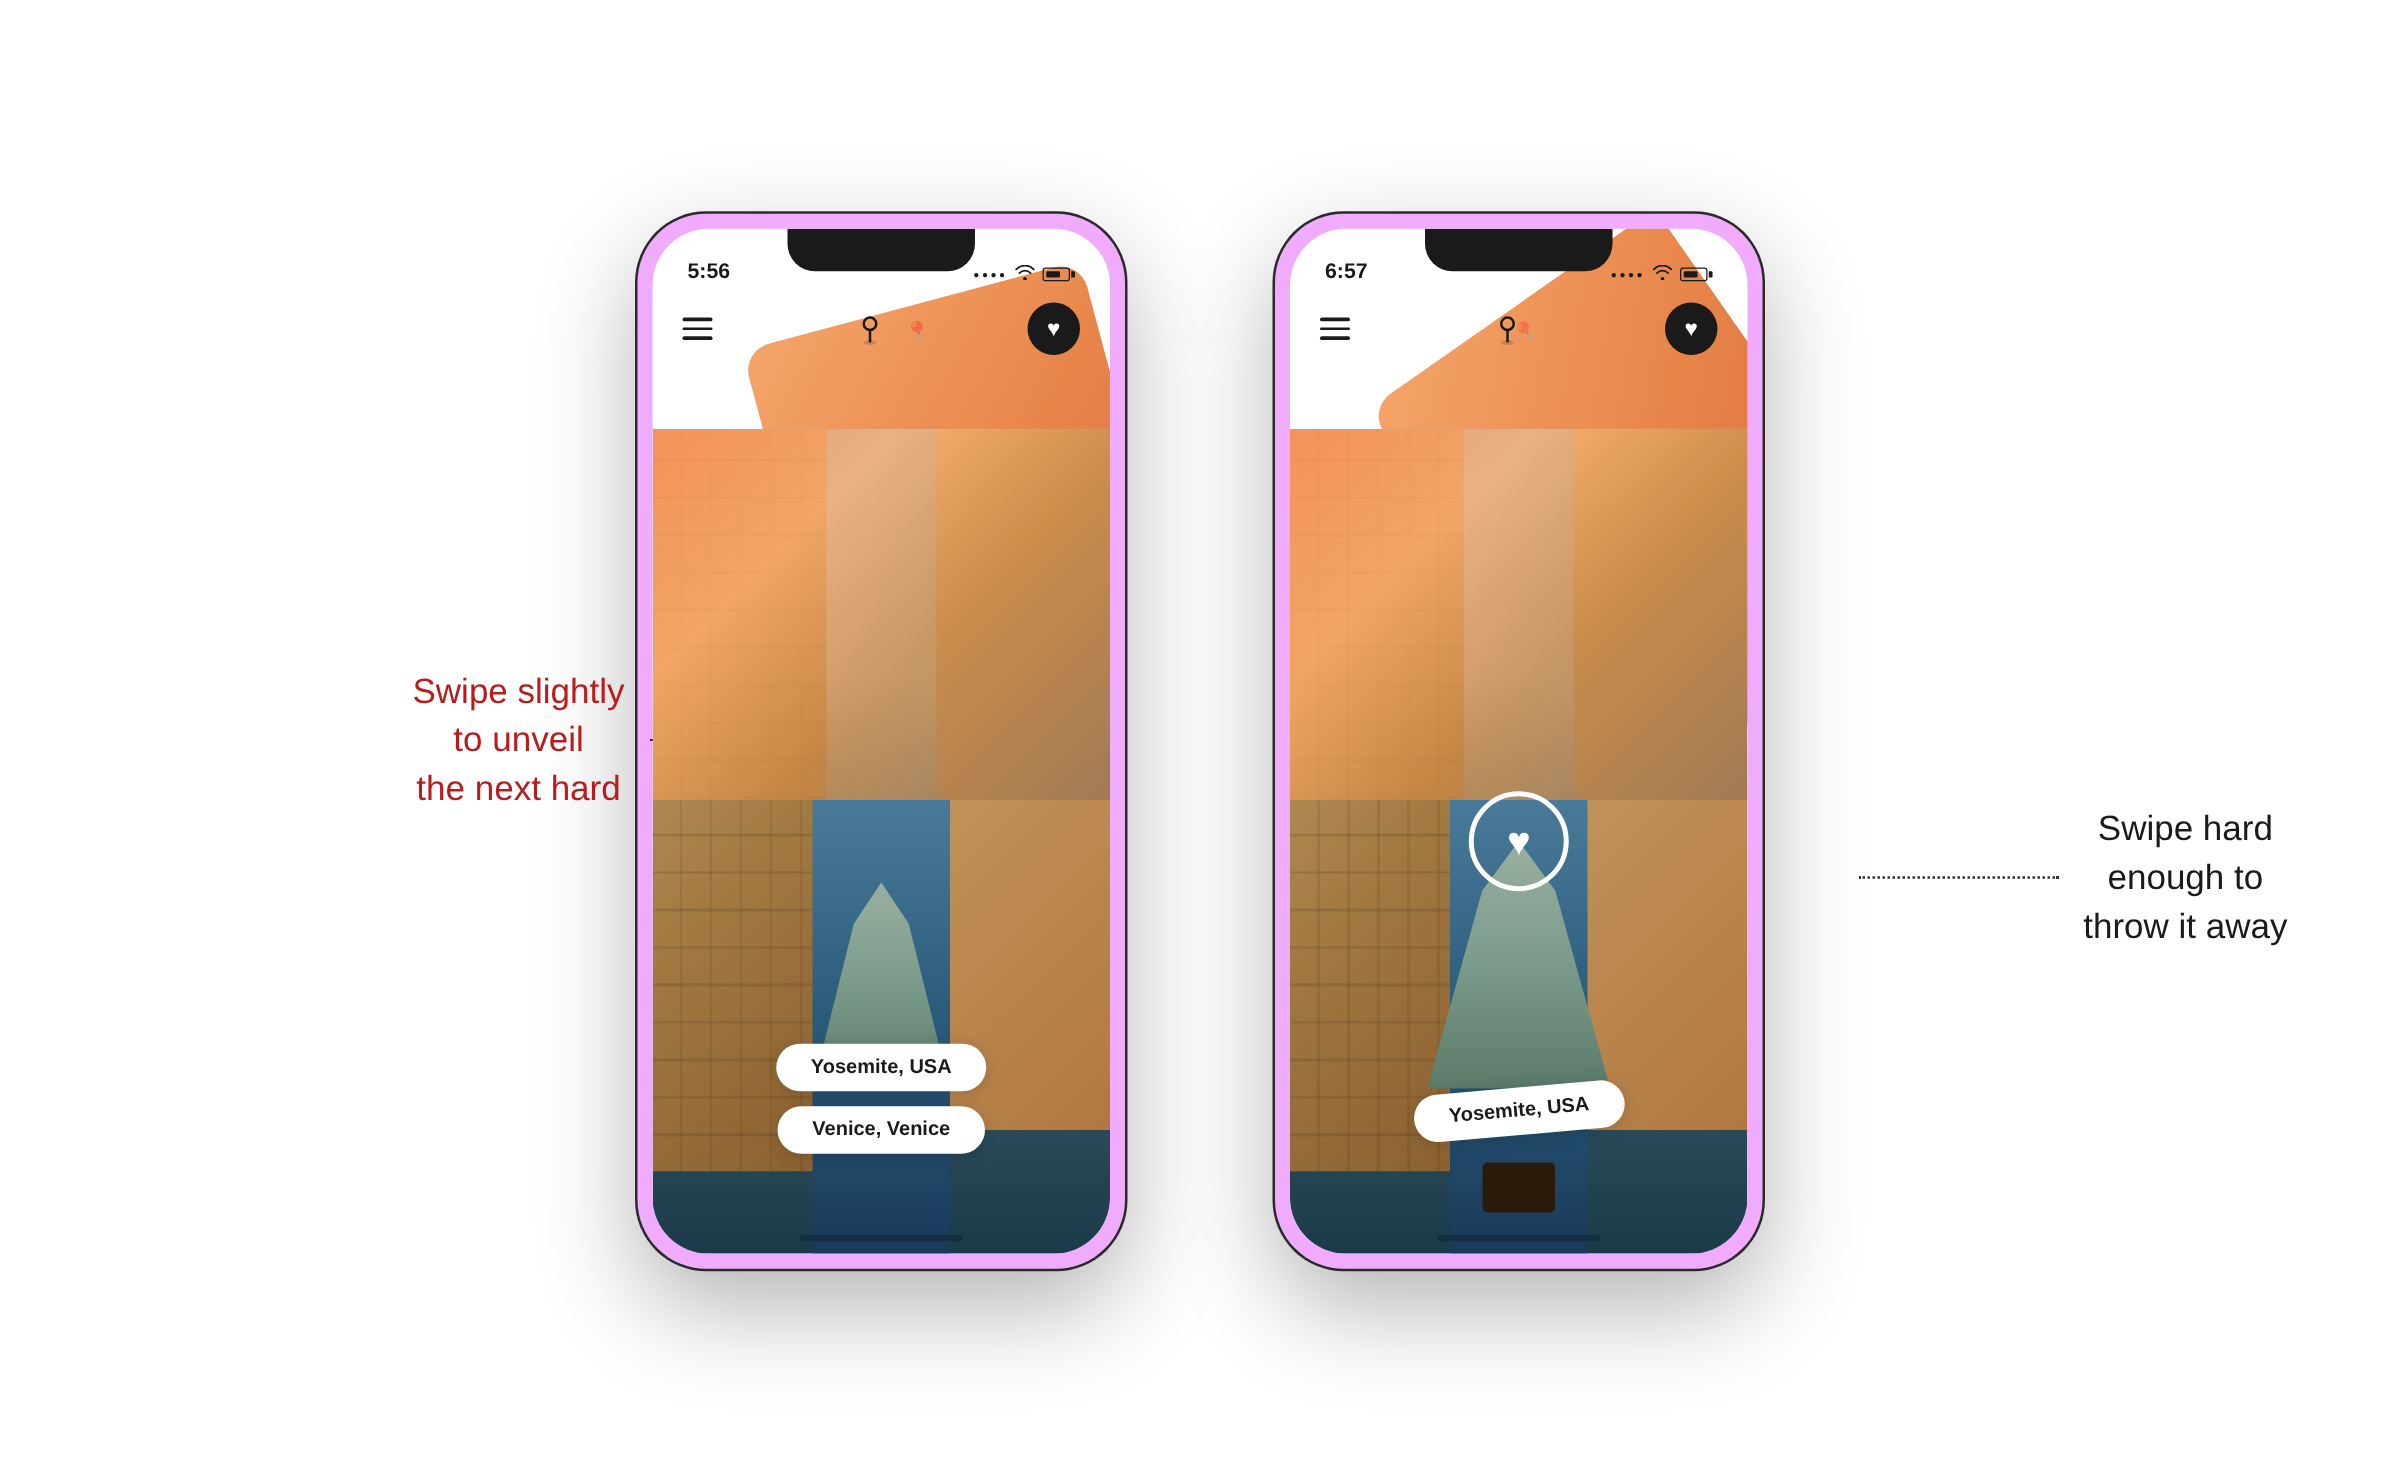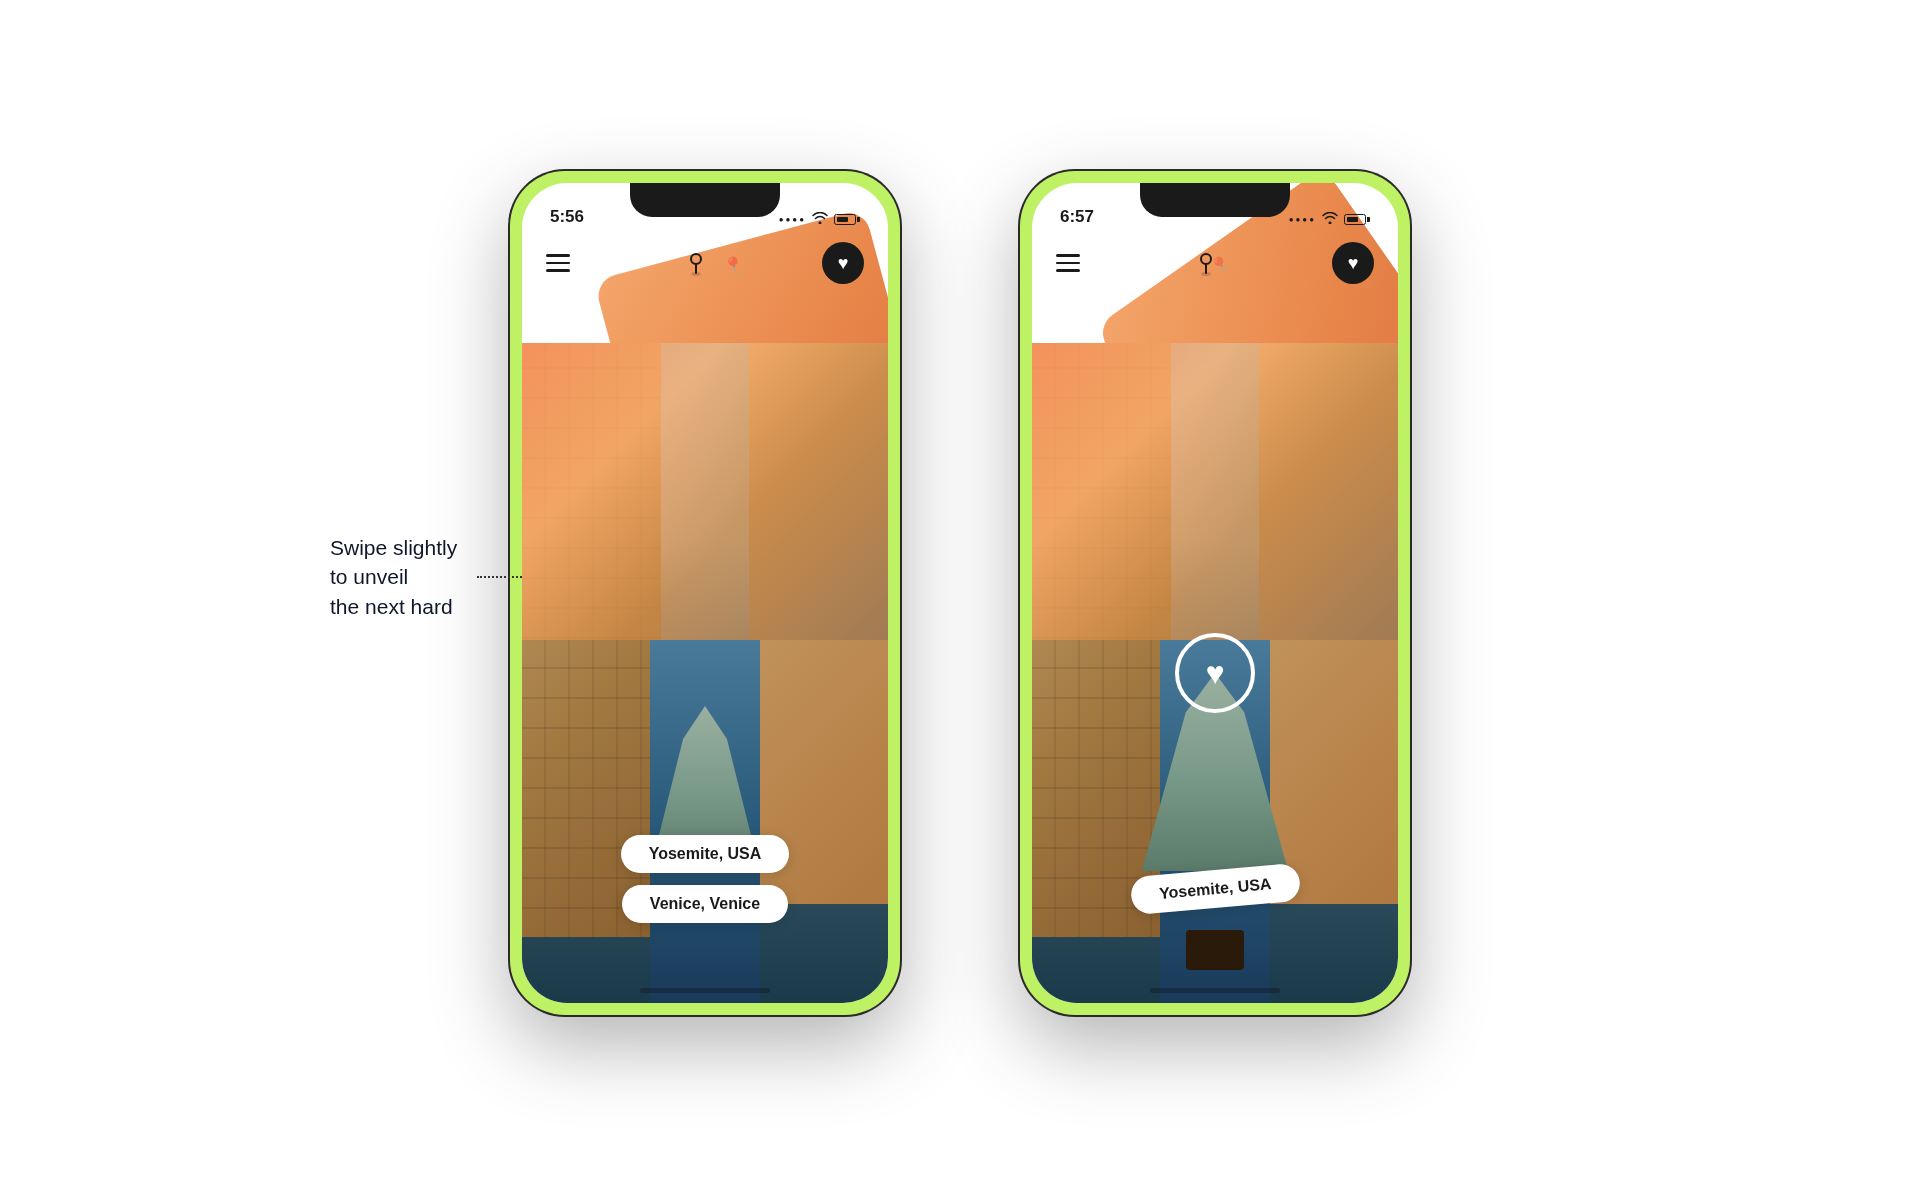--- a/index.html
+++ b/index.html
@@ -20,21 +20,21 @@
       align-items: center;
       justify-content: center;
       gap: 120px;
       position: relative;
     }
 
     
     .phone {
       width: 390px;
       height: 844px;
-      background: #bef264;
+      background: #f0abfc;
       border-radius: 55px;
       position: relative;
       box-shadow: 0 0 0 2px #2a2a2a, 0 30px 80px rgba(0,0,0,0.3);
       overflow: hidden;
     }
 
     
     .phone-screen {
       position: absolute;
       top: 12px;
@@ -397,21 +397,21 @@
           </div>
         </div>
       </div>
 
       <div class="home-indicator"></div>
     </div>
   </div>
 
   <div style="position:absolute; left: calc(50% - 630px); top: 50%; transform: translateY(-60px);">
     <div style="display:flex; align-items:center;">
-      <span style="font-size:21px; font-weight:400; color:#0f172a; line-height:1.4; text-align:left; margin-right:20px;">
+      <span style="font-size:28px; font-weight:400; color:#b91c1c; line-height:1.4; text-align:center; margin-right:20px;">
         <span>Swipe slightly</span><br>
         to unveil<br>
         <span>the next hard</span>
       </span>
       <div style="width:160px; border-top: 2px dotted #333;"></div>
     </div>
   </div>
 
   <div class="phone phone2">
 
@@ -482,17 +482,25 @@
           <div class="location-pill" style="transform: rotate(-5deg); transform-origin: center;">
             <span>Yosemite, USA</span>
           </div>
         </div>
       </div>
 
       <div class="home-indicator"></div>
     </div>
   </div>
 
+  <div style="position:absolute; right: calc(50% - 870px); top: 50%; transform: translateY(50px); display:flex; align-items:center;">
+    <div style="width:160px; border-top: 2px dotted #333;"></div>
+    <span style="font-size:28px; font-weight:400; color:#1a1a1a; line-height:1.4; text-align:center; margin-left:20px;">
+      <span>Swipe hard</span><br>
+      <span>enough to</span><br>
+      <span>throw it away</span>
+    </span>
+  </div>
 
 </div>
 
 <style>
 </style>
 
 </body></html>

